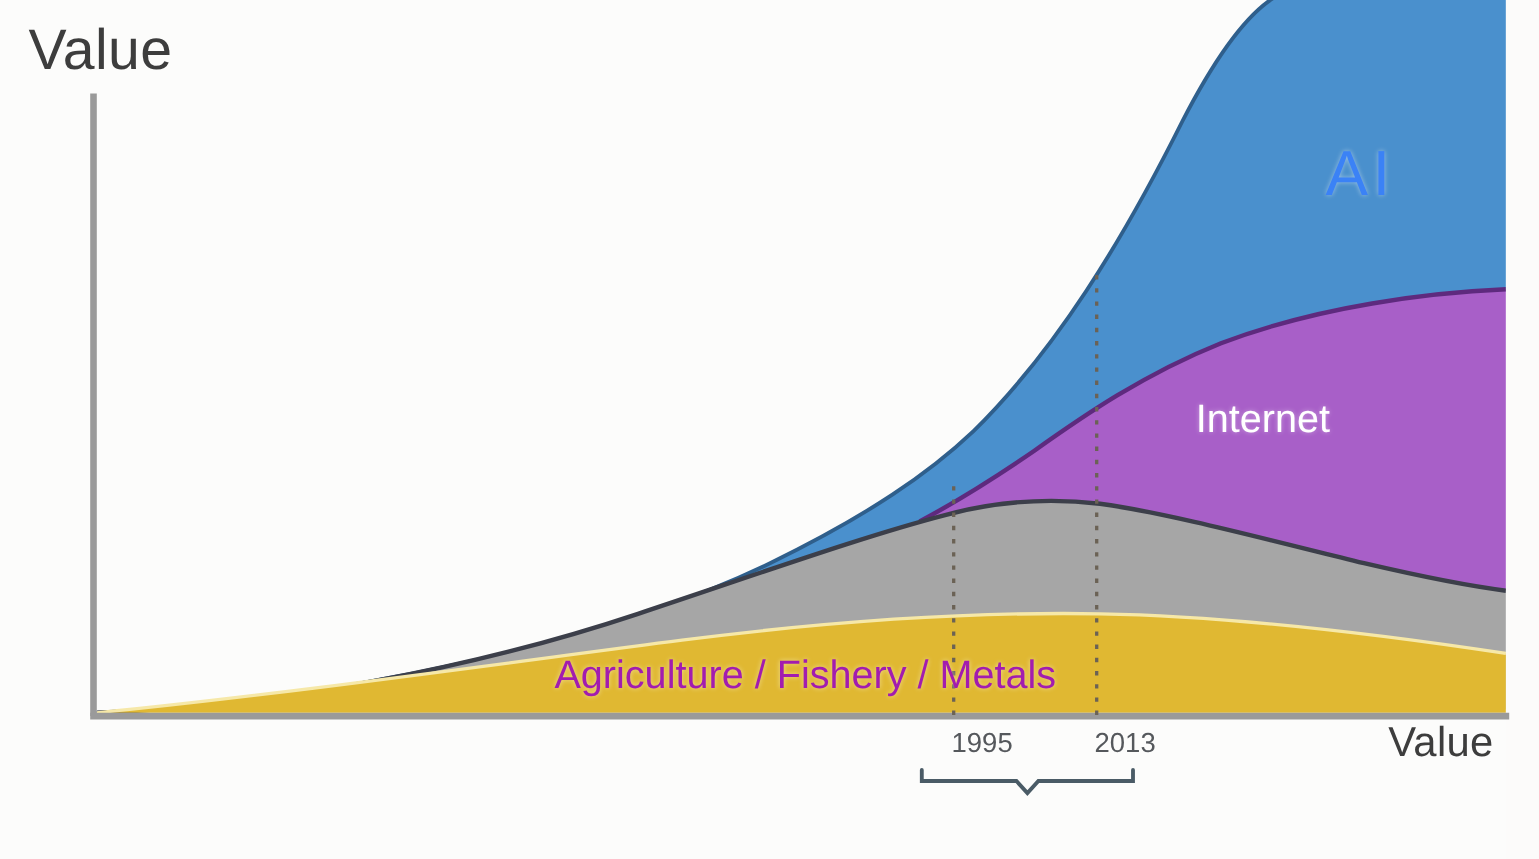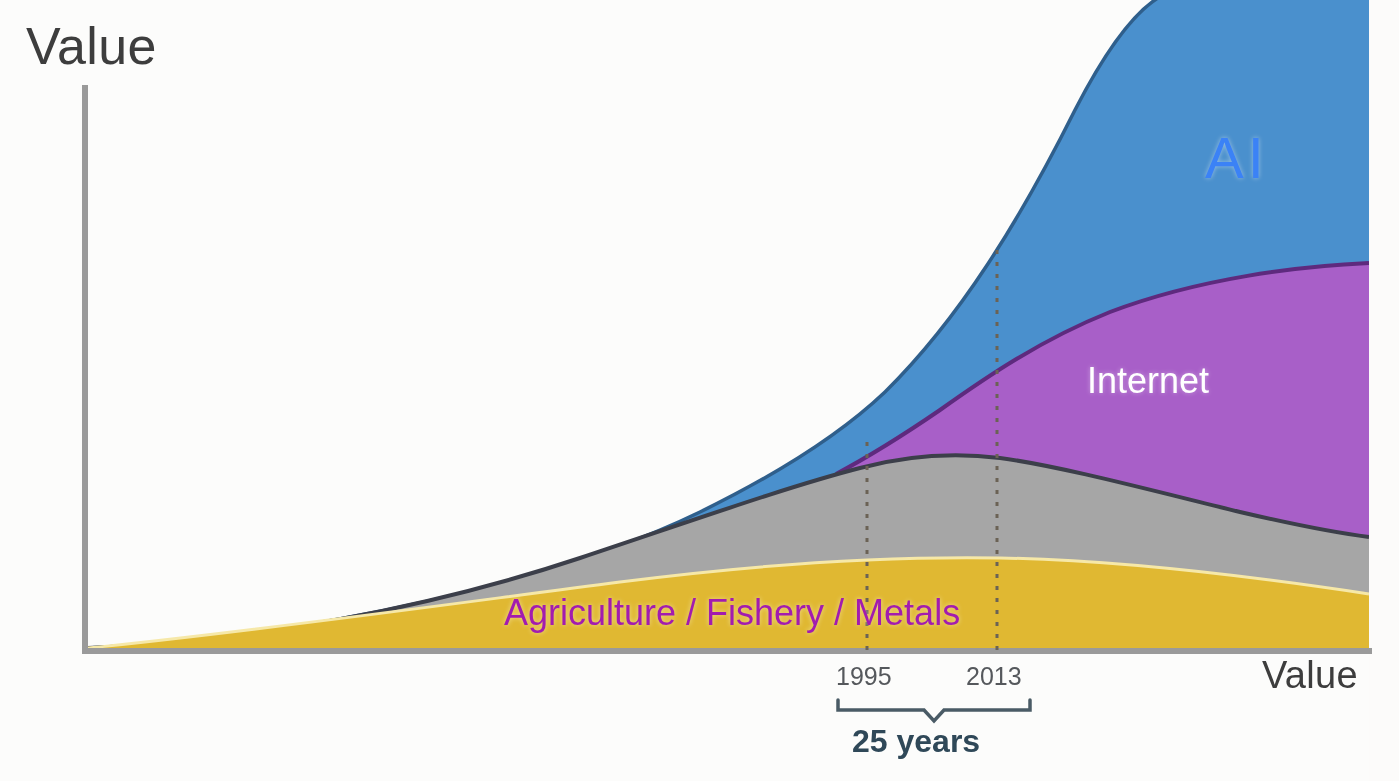--- a/index.html
+++ b/index.html
@@ -68,20 +68,21 @@
     top: 592px;
     font-size: 36px;
     color: #a21caf;
     text-shadow: 0 0 5px rgba(255,255,230,0.55);
   }
   .tick-lbl {
     position: absolute;
     font-size: 25px;
     color: #55585c;
     white-space: nowrap;
+    margin-left: 29px;
   }
   #tick-label-1995 { left: 836px; top: 662px; }
   #tick-label-2019 { left: 966px; top: 662px; }
   #span-label-25y {
     position: absolute;
     left: 852px;
     top: 723px;
     font-size: 32px;
     font-weight: bold;
     color: #2f4858;
@@ -180,15 +181,14 @@
   <div class="lbl" id="axis-label-value">Value</div>
   <div class="lbl" id="axis-label-time">Value</div>
 
   <div class="lbl" id="series-label-ai">AI</div>
   <div class="lbl" id="series-label-internet">Internet</div>
   <div class="lbl" id="series-label-agriculture">Agriculture / Fishery / Metals</div>
 
   <div class="tick-lbl" id="tick-label-1995">1995</div>
   <div class="tick-lbl" id="tick-label-2019">2013</div>
 
-  <div id="span-label-25y">25 years</div>
 
 </div>
 
 </body></html>

